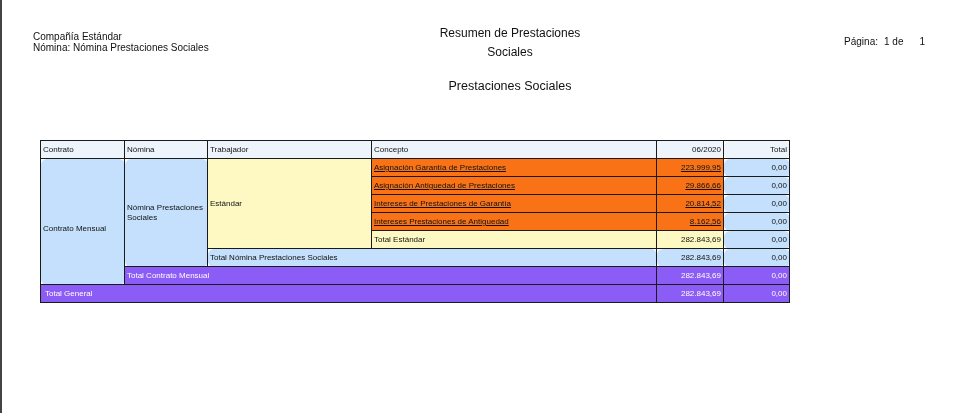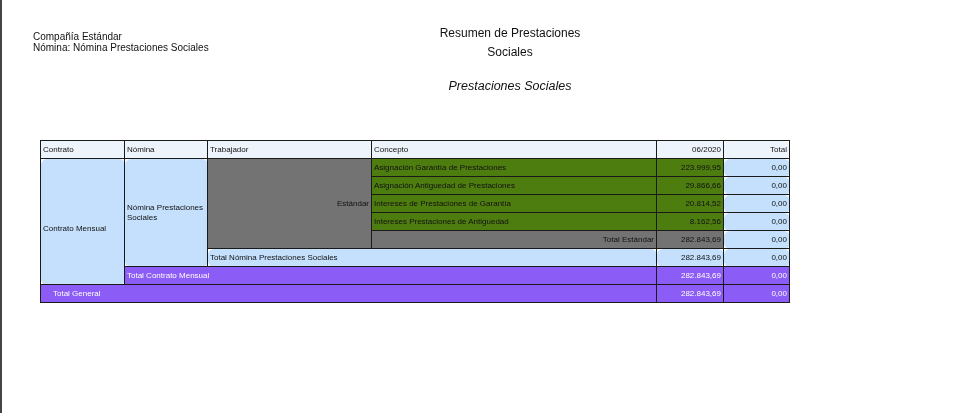--- a/index.html
+++ b/index.html
@@ -3,59 +3,64 @@
 <meta charset="utf-8">
 <style>
   html, body { margin: 0; padding: 0; }
   body {
     width: 957px; height: 413px; background: #ffffff; position: relative; overflow: hidden;
     font-family: "Liberation Sans", sans-serif; color: #111;
   }
   .left-edge { position: absolute; left: 0; top: 0; width: 2px; height: 413px; background: #444; }
   .company { position: absolute; left: 33px; top: 31px; font-size: 10px; line-height: 11px; }
   .title { position: absolute; left: 380px; width: 260px; top: 24px; text-align: center; font-size: 12px; line-height: 19px; }
-  .subtitle { position: absolute; left: 380px; width: 260px; top: 79px; text-align: center; font-size: 12.5px; font-style: italic; }
+  .subtitle { position: absolute; left: 380px; width: 260px; top: 79px; text-align: center; font-size: 12.5px; }
   .meta { position: absolute; left: 830px; top: 36px; font-size: 10px; }
   .meta .row { display: flex; height: 20px; line-height: 12px; }
   .meta .lbl { width: 48px; text-align: right; padding-right: 6px; }
   .meta .pg-total { margin-left: 16px; }
 
   table.report {
     position: absolute; left: 40px; top: 140px;
     border-collapse: collapse; font-size: 8px; table-layout: fixed;
   }
   table.report td {
     border: 1.5px solid #1a1a1a; height: 17px; padding: 0 2px; white-space: nowrap; overflow: hidden;
     vertical-align: middle;
   }
   .hdr td { background: #eef4fb; height: 18px; }
   .num { text-align: right; margin-top: 12px; }
   .lb { background: #c4e0fc; border-radius: 6px; }
-  .vlb { background: #737373; text-align: right; }
-  .white { background: #4d7c0f; }
+  .vlb { background: #fef9c3; }
+  .white { background: #f97316; text-decoration: underline; }
   .dark { background: #8b5cf6; color: #ffffff; }
   .wrap { white-space: normal !important; line-height: 10px; margin-top: 20px; }
 </style>
 </head>
 <body>
 
 <div class="left-edge"></div>
 
 <div class="company">
   <div>Compañía Estándar</div>
   <div>Nómina: Nómina Prestaciones Sociales</div>
 </div>
 
 <div class="title">
   <div>Resumen de Prestaciones</div>
   <div>Sociales</div>
 </div>
 <div class="subtitle">Prestaciones Sociales</div>
 
 <div class="meta">
+  <div class="row">
+    <span class="lbl">Página:</span>
+    <span>1 de</span>
+    <span class="pg-total">1</span>
+  </div>
 </div>
 
 <table class="report">
   <colgroup>
     <col style="width:84px">
       <col style="width:83px">
       <col style="width:164px">
     <col style="width:285px">
       <col style="width:67px">
       <col style="width:66px">
@@ -101,18 +106,18 @@
     <td class="lb" colspan="2">Total Nómina Prestaciones Sociales</td>
     <td class="lb num">282.843,69</td>
     <td class="lb num">0,00</td>
   </tr>
   <tr>
     <td class="dark" colspan="3">Total Contrato Mensual</td>
     <td class="dark num">282.843,69</td>
     <td class="dark num">0,00</td>
   </tr>
   <tr>
-    <td class="dark" colspan="4" style="padding-left:12px">Total General</td>
+    <td class="dark" colspan="4" style="padding-left:4px">Total General</td>
     <td class="dark num">282.843,69</td>
     <td class="dark num">0,00</td>
   </tr>
 </tbody>
   </table>
 
 </body></html>

